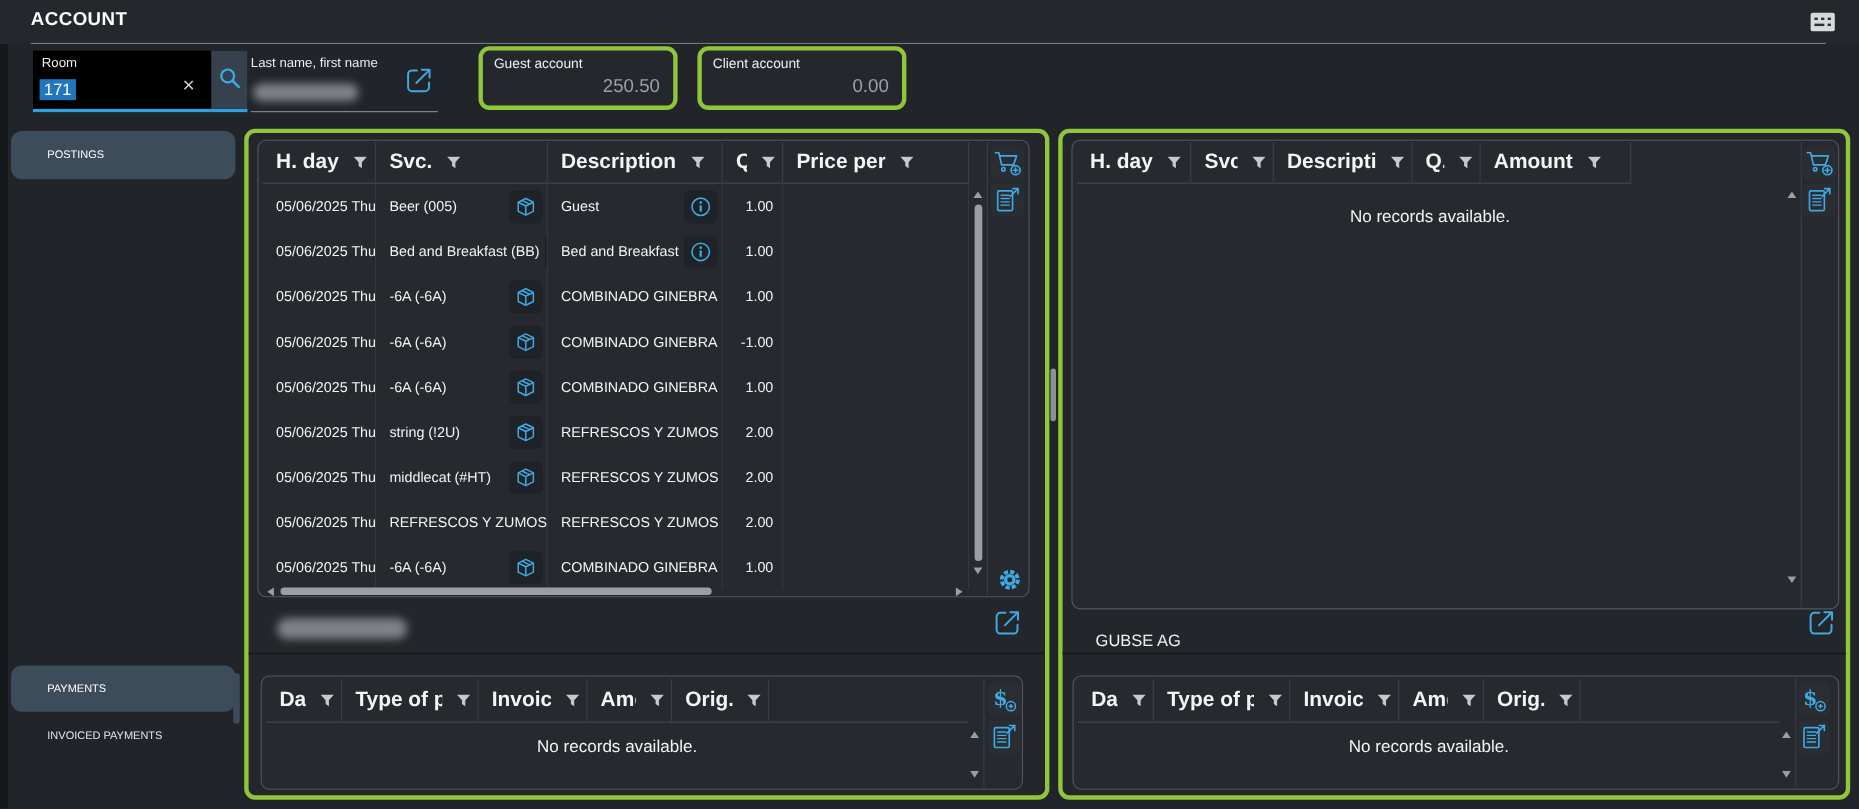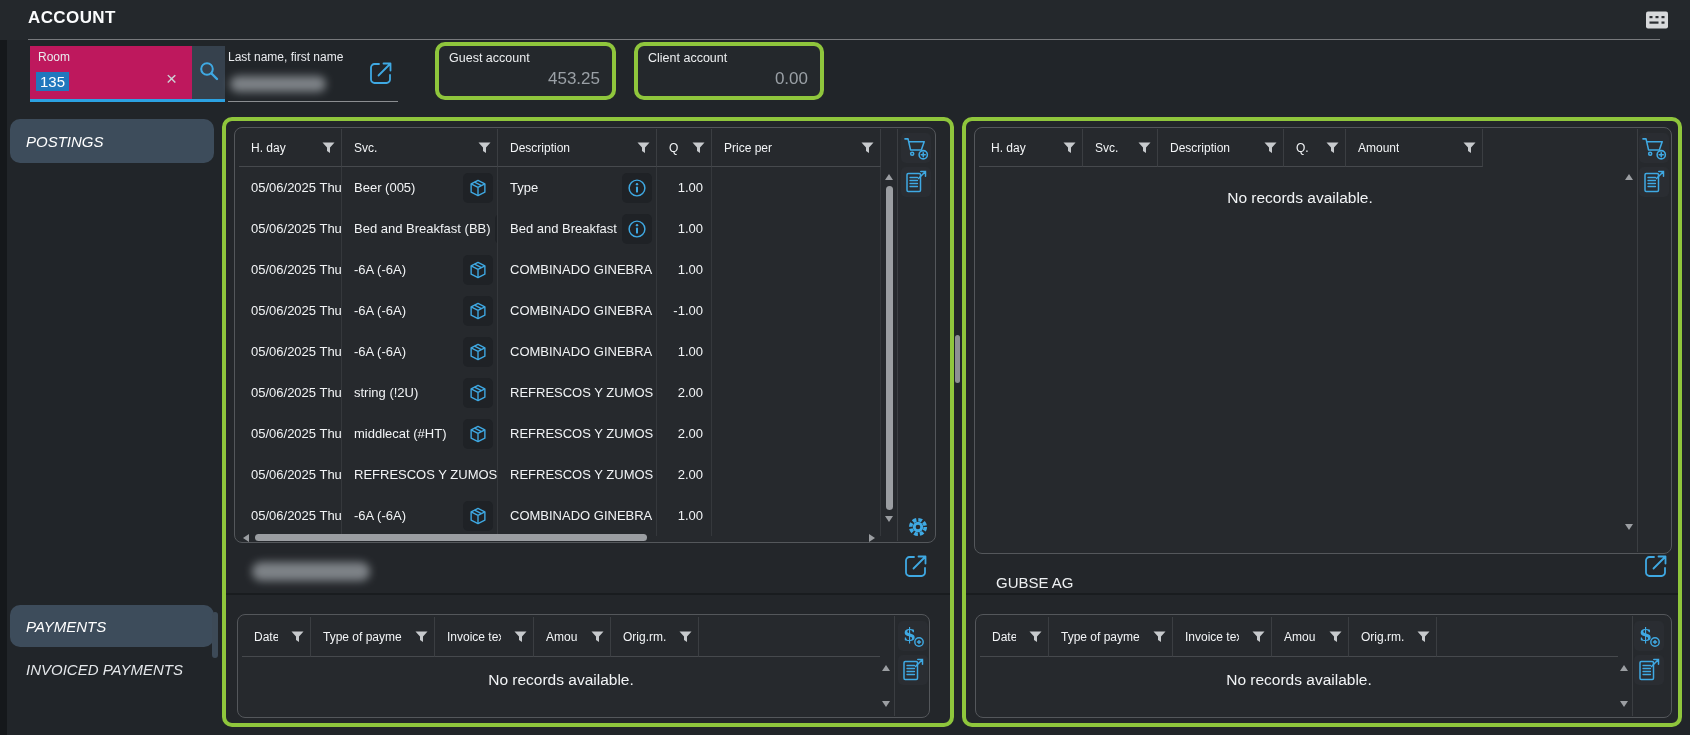--- a/index.html
+++ b/index.html
@@ -9,55 +9,55 @@
     font-family:"Liberation Sans",sans-serif;
   }
   .abs{position:absolute;}
   
   #edge{position:absolute;left:0;top:0;width:7px;height:735px;background:#15181b;}
   #titlebar{position:absolute;left:0;top:0;width:1690px;height:40px;background:#24282c;}
   #page-title{position:absolute;left:28px;top:8px;margin:0;font-size:17px;font-weight:bold;letter-spacing:.4px;color:#fbfcfd;}
   #kb-btn{position:absolute;left:1642px;top:8px;width:30px;height:26px;background:transparent;border:none;padding:0;cursor:pointer;}
   #title-line{position:absolute;left:28px;top:39px;width:1632px;height:1px;background:#77797c;}
   
-  #room-field{left:30px;top:46px;width:195px;height:56px;background:#be185d;border-bottom:3px solid #2ba2e2;box-sizing:border-box;text-decoration:underline;}
+  #room-field{left:30px;top:46px;width:195px;height:56px;background:#000000;border-bottom:3px solid #2ba2e2;box-sizing:border-box;text-decoration:underline;}
   .fld-label{position:absolute;left:8px;top:4px;font-size:12px;color:#e9ebee;white-space:nowrap;}
   #room-value{position:absolute;left:6px;top:26px;background:#2177bd;color:#fff;font-size:15px;padding:1px 4px;cursor:text;}
   #room-clear{position:absolute;left:136px;top:23px;font-size:19px;color:#ced1d4;cursor:pointer;line-height:1;}
   #room-search{position:absolute;right:0;top:0;width:33px;height:53px;background:#36414d;border:none;display:flex;align-items:center;justify-content:center;cursor:pointer;}
   #name-field{left:228px;top:46px;width:170px;height:56px;border-bottom:1px solid #8b8e91;box-sizing:border-box;cursor:text;}
   #name-blob{position:absolute;left:2px;top:30px;width:96px;height:16px;background:#8e9398;border-radius:8px;filter:blur(4px);opacity:.85;}
   .ext-btn{background:transparent;border:none;padding:0;width:30px;height:30px;cursor:pointer;}
   #name-open{position:absolute;left:366px;top:59px;}
   .acct-box{position:absolute;top:42px;height:58px;border:4px solid #8fc63c;border-radius:10px;background:#24282c;box-sizing:border-box;}
   #guest-box{left:435px;width:181px;}
   #client-box{left:634px;width:190px;}
   .acct-label{position:absolute;left:10px;top:5px;font-size:12.5px;color:#eceef0;}
   .acct-value{position:absolute;right:12px;bottom:7px;font-size:17px;color:#9aa0a6;}
   
   #sidebar{position:absolute;left:0;top:108px;width:218px;height:627px;}
-  .sb-item{position:absolute;left:10px;width:204px;border-radius:10px;display:flex;align-items:center;padding-left:16px;box-sizing:border-box;font-size:15px;color:#e4e7ea;cursor:pointer;white-space:nowrap;font-style:italic;}
+  .sb-item{position:absolute;left:10px;width:204px;border-radius:10px;display:flex;align-items:center;padding-left:33px;box-sizing:border-box;font-size:10px;color:#e4e7ea;cursor:pointer;white-space:nowrap;}
   .sb-item.selected{background:#3d4c5b;color:#ffffff;}
   #side-grip{position:absolute;left:212px;top:612px;width:6px;height:46px;background:#3d4a57;border-radius:3px;cursor:col-resize;}
   #mid-grip{position:absolute;left:955px;top:335px;width:5px;height:48px;background:#8d9093;border-radius:3px;cursor:col-resize;}
   
   .green-panel{position:absolute;top:117px;height:610px;border:4px solid #8fc63c;border-radius:10px;background:#23262a;box-sizing:border-box;}
   #left-panel{left:222px;width:732px;}
   #right-panel{left:962px;width:720px;}
   .sep{position:absolute;height:2px;background:#191c1f;}
   #lp-sep{left:226px;top:593px;width:724px;}
   #rp-sep{left:966px;top:593px;width:712px;}
   .card{position:absolute;background:#26292d;border:1px solid #54575b;border-radius:8px;box-sizing:border-box;}
   #lp-card{left:234px;top:127px;width:702px;height:416px;}
   #rp-card{left:974px;top:127px;width:698px;height:427px;}
   #lpay-card{left:237px;top:614px;width:693px;height:104px;}
   #rpay-card{left:975px;top:614px;width:697px;height:104px;}
   
   .tbl{position:absolute;display:grid;}
-  .th{display:flex;align-items:center;border-right:1px solid #3b3e42;border-bottom:1px solid #46494d;font-weight:normal;font-size:12px;box-sizing:border-box;padding:0 6px 0 12px;overflow:hidden;white-space:nowrap;cursor:pointer;justify-content:space-between;}
+  .th{display:flex;align-items:center;border-right:1px solid #3b3e42;border-bottom:1px solid #46494d;font-weight:bold;font-size:19px;box-sizing:border-box;padding:0 6px 0 12px;overflow:hidden;white-space:nowrap;cursor:pointer;}
   .th.filler{border-right:none;cursor:default;}
   .th .lbl{overflow:hidden;}
   .funnel-btn{margin-left:13px;flex:0 0 auto;display:inline-flex;cursor:pointer;}
   .td{display:flex;align-items:center;border-right:1px solid #35383c;font-size:13px;padding-left:12px;box-sizing:border-box;overflow:hidden;white-space:nowrap;cursor:default;}
   .td.num{justify-content:flex-end;padding-right:8px;}
   .td.with-chip{justify-content:space-between;padding-right:4px;padding-left:12px;}
   .chip{width:30px;height:30px;background:#1f2226;border-radius:5px;display:flex;align-items:center;justify-content:center;cursor:pointer;flex:0 0 auto;margin-left:4px;}
   .empty-msg{grid-column:1/-1;text-align:center;font-size:15.5px;color:#f2f4f6;}
   
   .vsep{position:absolute;top:1px;bottom:1px;width:1px;background:#3b3e42;}
@@ -91,40 +91,40 @@
           <rect x="4.5" y="11.5" width="9" height="2.2"></rect>
           <rect x="16.5" y="11.5" width="3" height="2.2"></rect>
         </g>
       </svg></button>
   <div id="title-line"></div>
 </header>
 
 <section>
   <div id="room-field" class="abs">
     <span class="fld-label">Room</span>
-    <span id="room-value">135</span>
+    <span id="room-value">171</span>
     <span id="room-clear">×</span>
     <button id="room-search">
         <span id="search-ic"><svg width="24" height="24" viewBox="0 0 24 24" fill="none" stroke="#3fa9e3" stroke-width="2">
             <circle cx="10" cy="10" r="5.8"></circle>
             <path d="m14.5 14.5 5.5 5.5" stroke-width="2.4" stroke-linecap="round"></path>
           </svg></span>
       </button>
   </div>
   <div id="name-field" class="abs">
     <span class="fld-label" style="left:0;">Last name, first name</span>
     <span id="name-blob"></span>
   </div>
   <button id="name-open" class="ext-btn"><svg width="28" height="28" viewBox="0 0 28 28" fill="none" stroke="#3fa9e3" stroke-width="1.8" stroke-linecap="round" stroke-linejoin="round">
         <path d="M12 5H7.5A3.5 3.5 0 0 0 4 8.5v12A3.5 3.5 0 0 0 7.5 24h12a3.5 3.5 0 0 0 3.5-3.5V16"></path>
         <path d="M11.5 16.5 23 5M16.5 4.5h7v7"></path>
       </svg></button>
   <div id="guest-box" class="acct-box">
     <span class="acct-label">Guest account</span>
-    <span class="acct-value">453.25</span>
+    <span class="acct-value">250.50</span>
   </div>
   <div id="client-box" class="acct-box">
     <span class="acct-label">Client account</span>
     <span class="acct-value">0.00</span>
   </div>
 </section>
 
 <nav id="sidebar">
     <div class="sb-item selected" style="top: 11px; height: 44px;">
       <span>POSTINGS</span>
@@ -187,21 +187,21 @@
       <div class="td with-chip">
         <span>Beer (005)</span>
         <span class="chip">
           <svg width="22" height="22" viewBox="0 0 24 24" fill="none" stroke="#3fa9e3" stroke-width="1.5" stroke-linejoin="round">
             <path d="M4.5 7.5 12 3.8l7.5 3.7v9L12 20.2l-7.5-3.7z"></path>
             <path d="M4.5 7.5 12 11.2l7.5-3.7M12 11.2v9M8.2 5.6l7.6 3.7"></path>
           </svg>
         </span>
       </div>
       <div class="td with-chip">
-        <span>Type</span>
+        <span>Guest</span>
         <span class="chip">
           <svg width="22" height="22" viewBox="0 0 24 24">
             <circle cx="12" cy="12" r="8.6" fill="none" stroke="#3fa9e3" stroke-width="1.6"></circle>
             <circle cx="12" cy="7.8" r="1.3" fill="#3fa9e3"></circle>
             <rect x="10.9" y="10.4" width="2.2" height="6.6" rx="1" fill="#3fa9e3"></rect>
           </svg>
         </span>
       </div>
       <div class="td num">1.00</div>
       <div class="td"></div>

